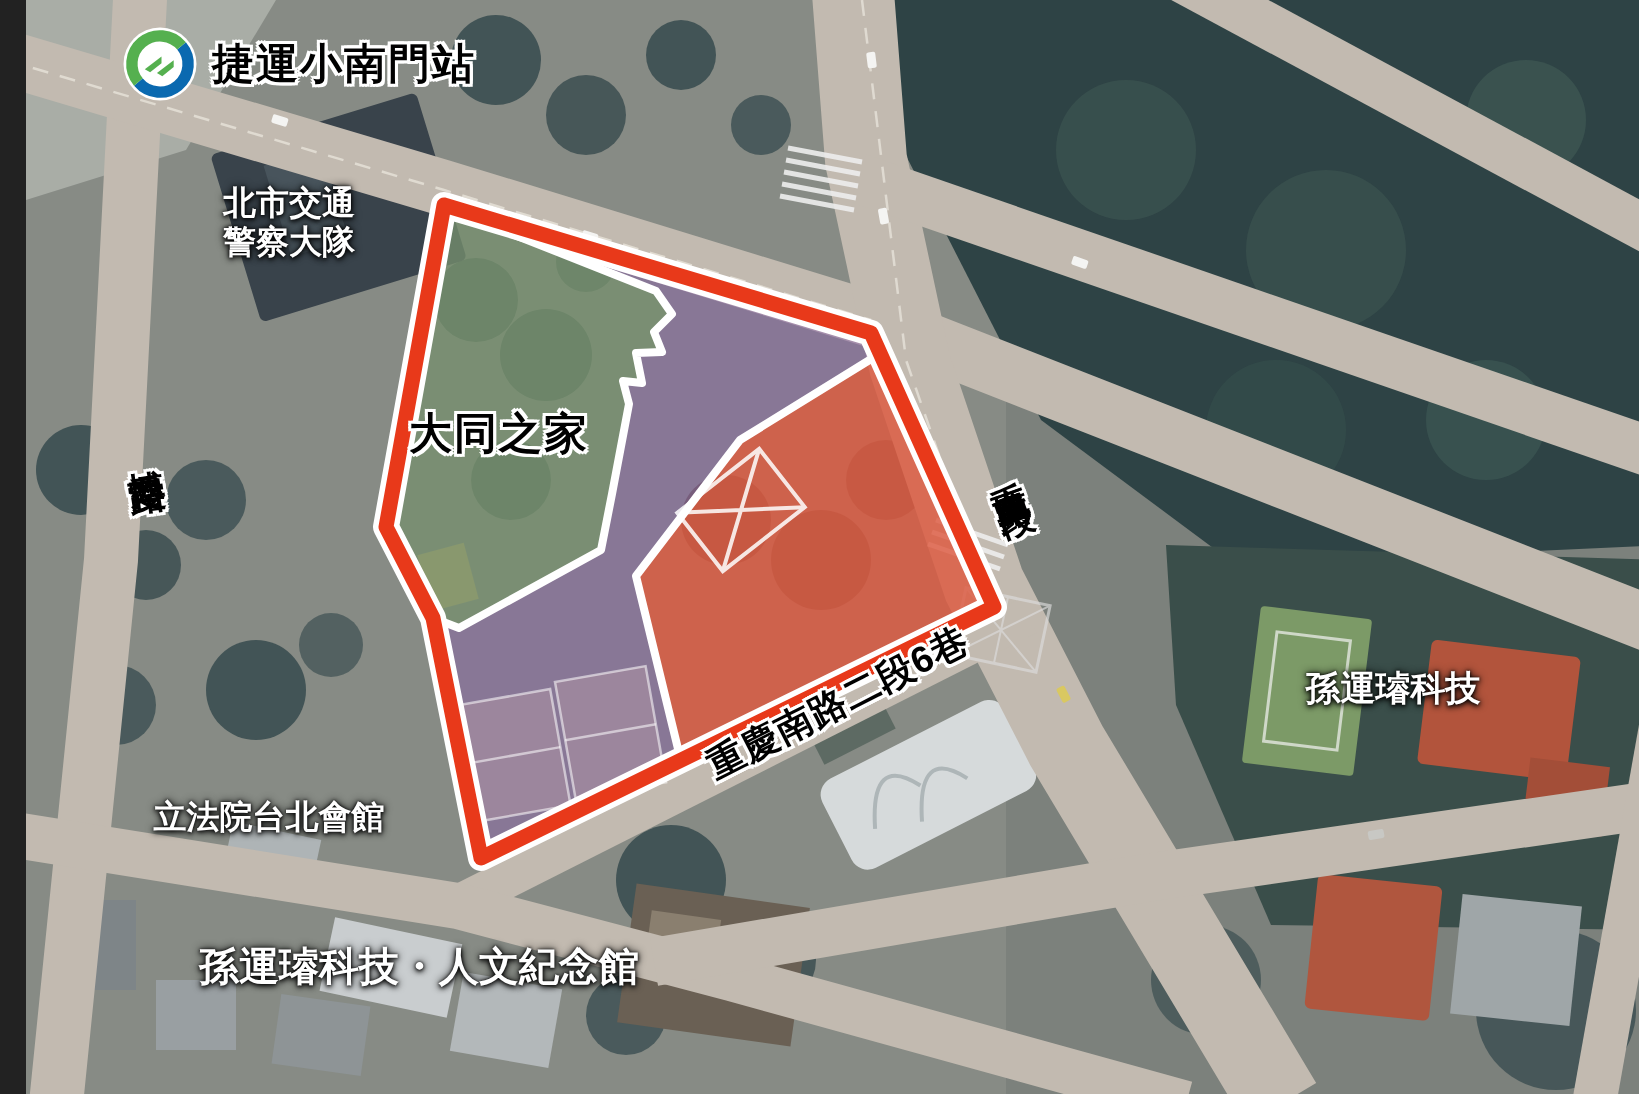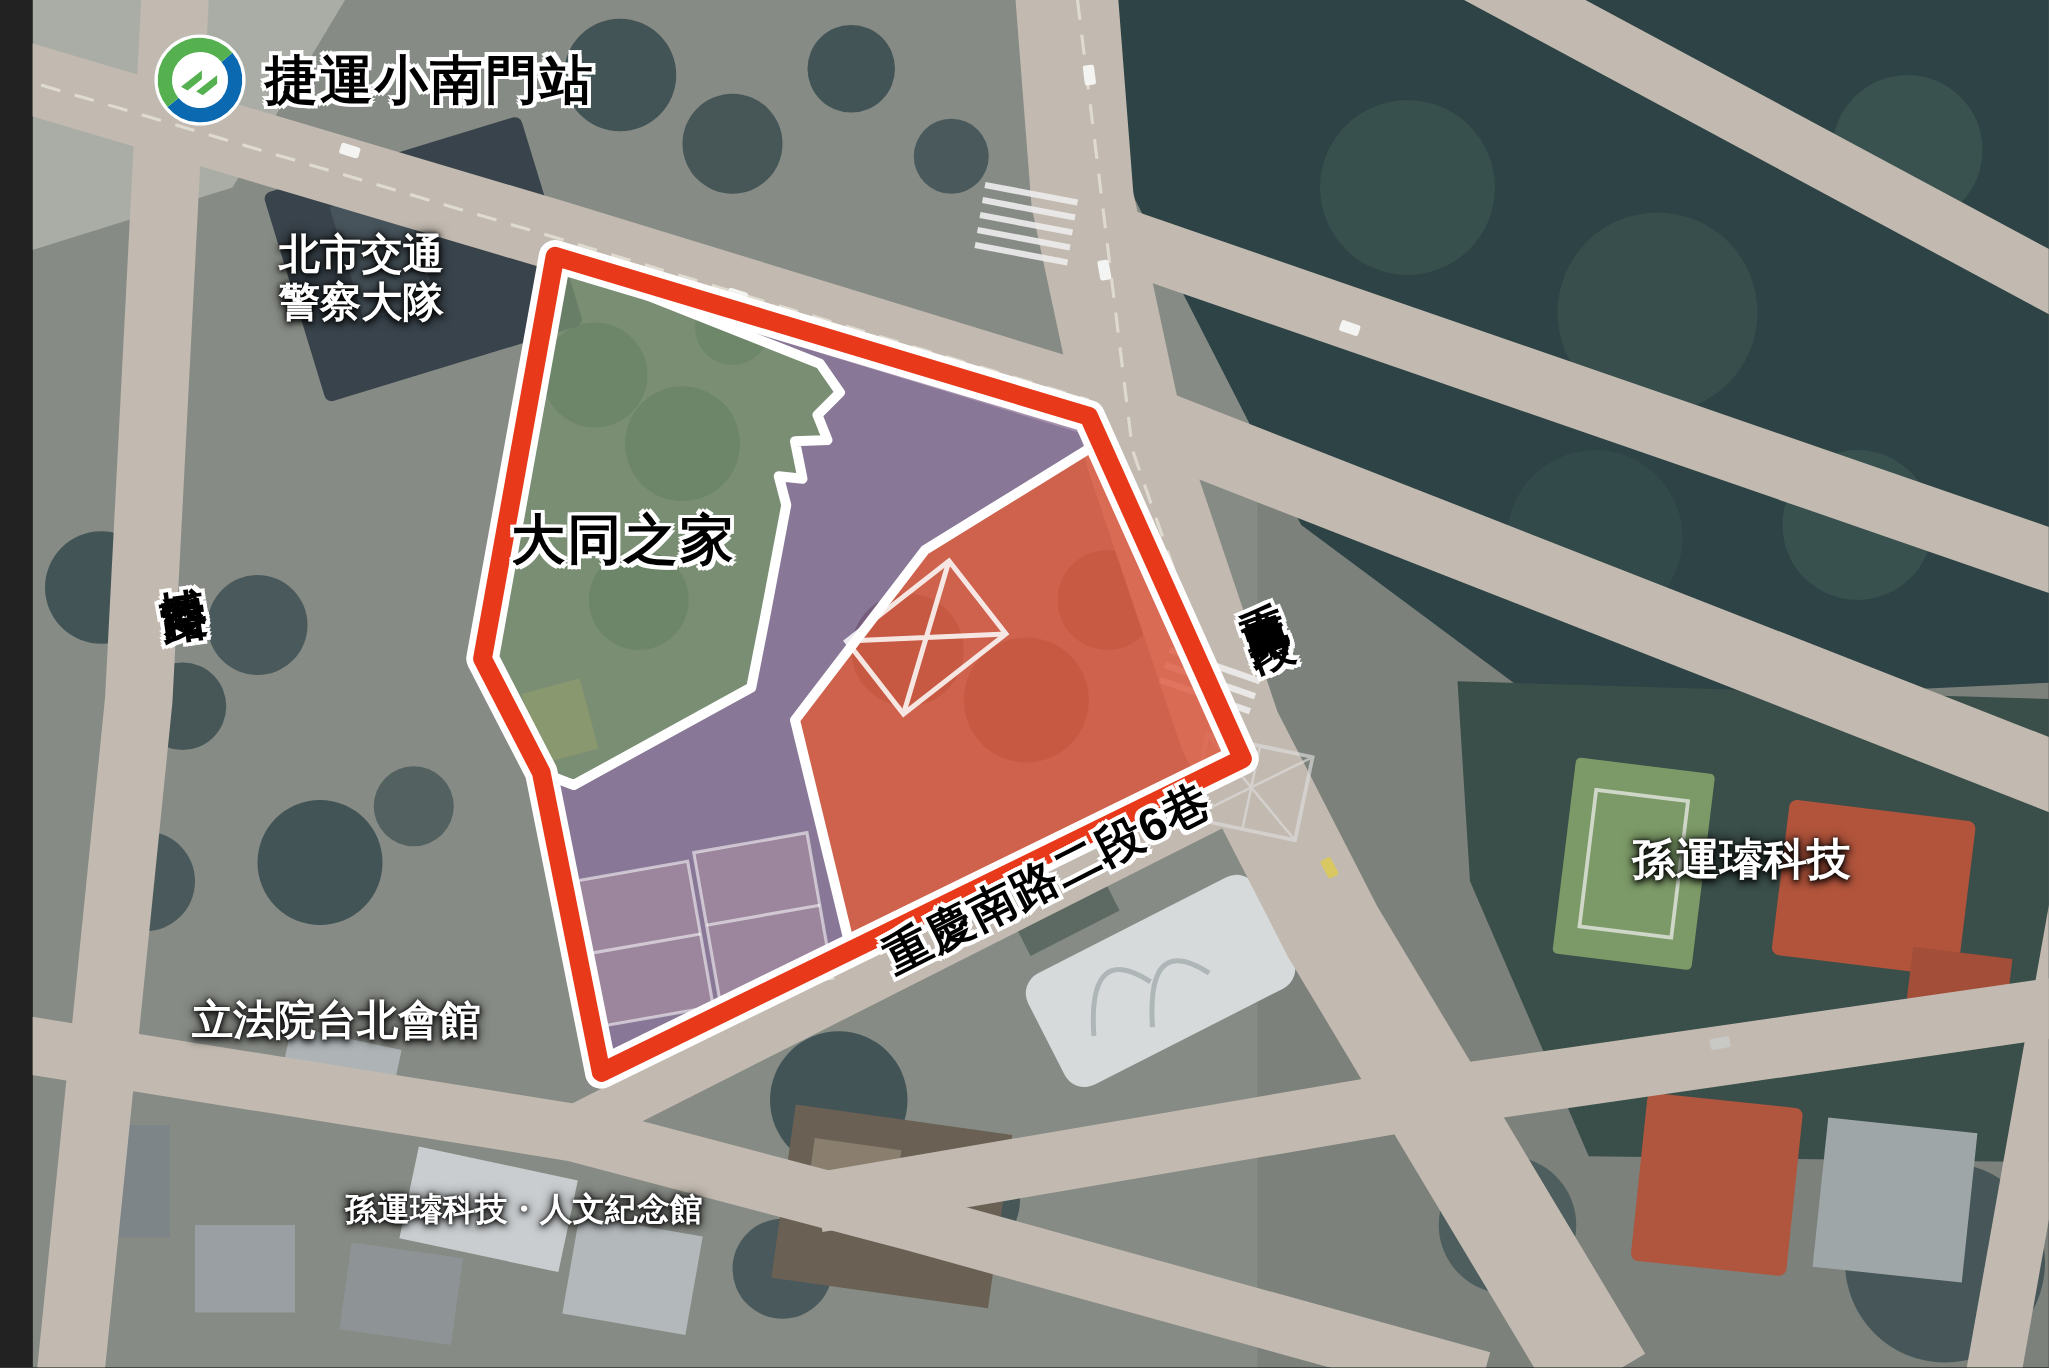--- a/index.html
+++ b/index.html
@@ -196,15 +196,15 @@
 
   <div class="lbl lbl-dark vert" style="left:972px;top:470px;font-size:35px;transform:translate(-50%,-50%) rotate(-20deg);">重慶南路二段</div>
 
   <div class="lbl lbl-dark" style="left:812px;top:703px;font-size:37px;transform:translate(-50%,-50%) rotate(-27deg);letter-spacing:1px;">重慶南路二段6巷</div>
 
   <div class="lbl lbl-light" style="left:1367px;top:688px;font-size:35px;">孫運璿科技</div>
 
   <div class="lbl lbl-light" style="left:243px;top:817px;font-size:33px;">立法院台北會館</div>
 
 
-  <div class="lbl lbl-light" style="left:393px;top:967px;font-size:26px;">孫運璿科技・人文紀念館</div>
+  <div class="lbl lbl-light" style="left:393px;top:967px;font-size:40px;">孫運璿科技・人文紀念館</div>
 
 </div>
 
 </body></html>

